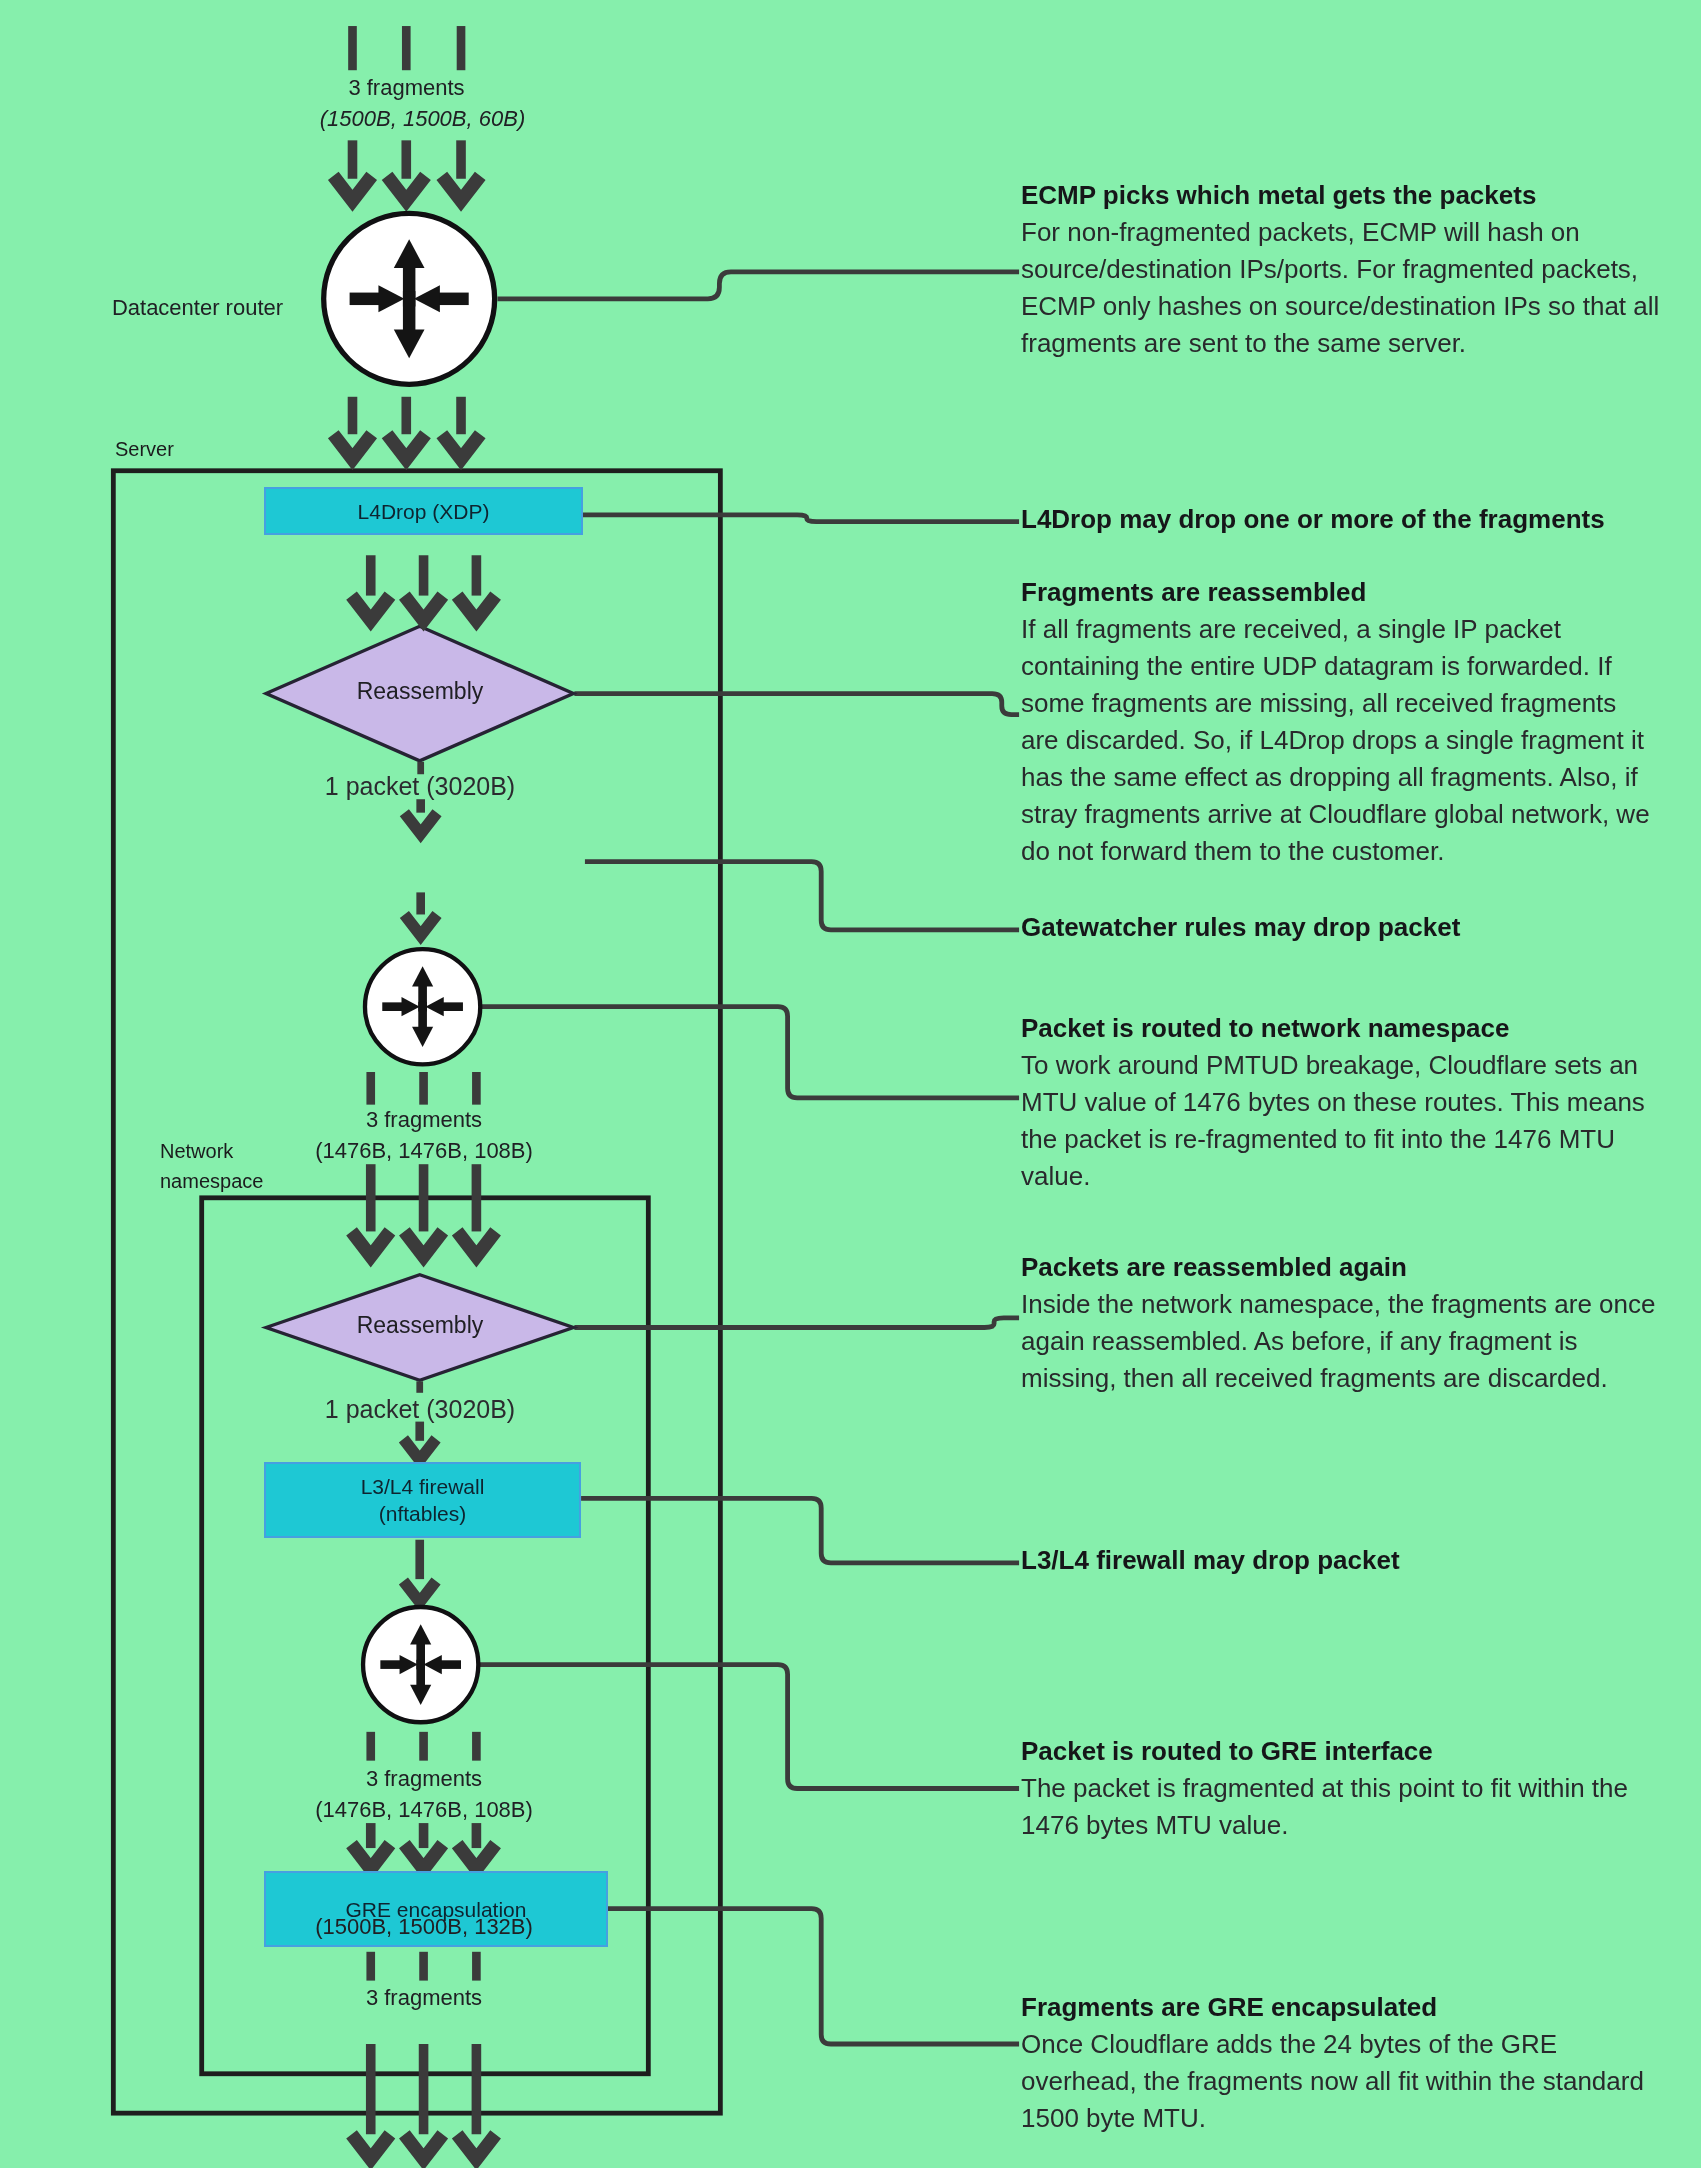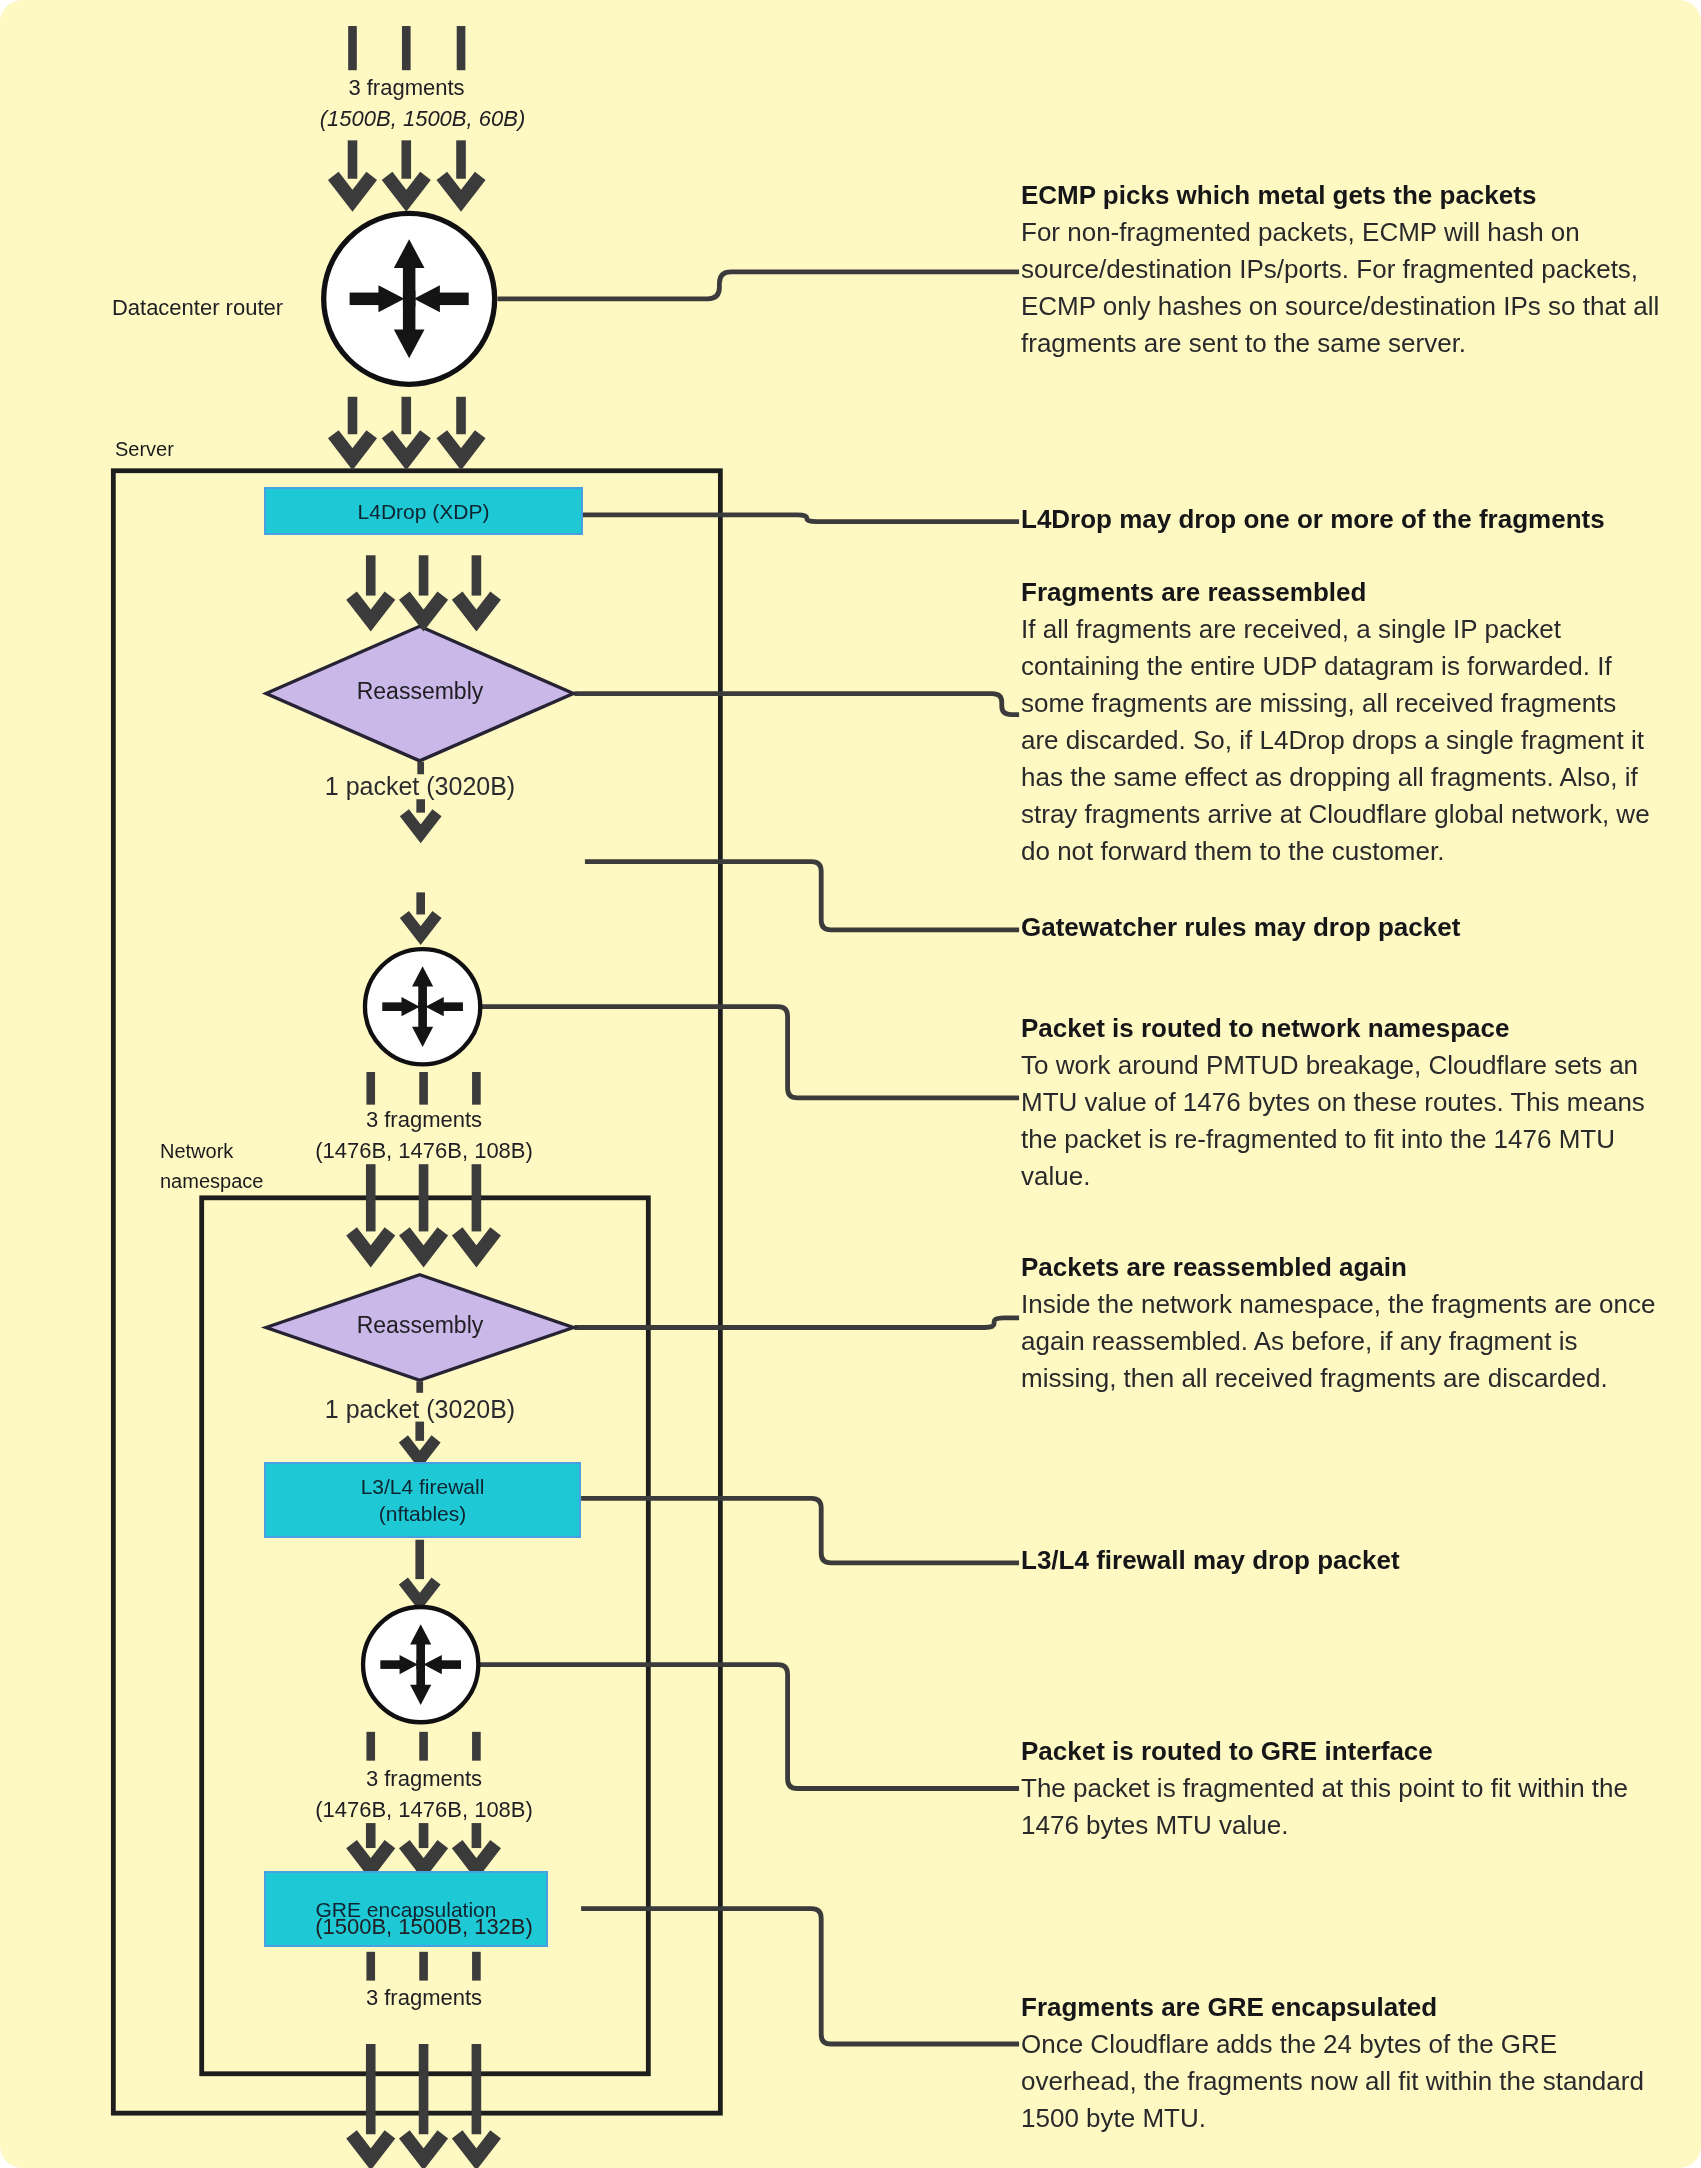--- a/index.html
+++ b/index.html
@@ -1,21 +1,21 @@
 <!DOCTYPE html>
 <html style="--node_fill: #1ec8d4; --node_border: #46a0e1; --diamond_fill: #c9b8e8; --line: #3b3b3b; --box_border: #1e1e1e; --text: #202024;"><head>
 <meta charset="utf-8">
 <style>
   :root{
     --node_fill:#1ec8d4; --node_border:#46a0e1; --diamond_fill:#c9b8e8;
     --line:#3b3b3b; --box_border:#1e1e1e; --text:#202024;
   }
   html,body{margin:0;padding:0;background:#fff;}
-  .canvas{position:relative;width:1701px;height:2168px;background:#fef9c3;overflow:hidden;
-          font-family:"Liberation Sans",sans-serif;border-radius:22px;}
+  .canvas{position:relative;width:1701px;height:2168px;background:#86efac;overflow:hidden;
+          font-family:"Liberation Sans",sans-serif;}
   .layer{position:absolute;left:0;top:0;z-index:1;}
   .txt{position:absolute;z-index:2;color:var(--text);}
   .center{text-align:center;}
   .cap{font-size:22px;line-height:30px;}
   .node{position:absolute;z-index:2;box-sizing:border-box;display:flex;flex-direction:column;
         align-items:center;justify-content:center;background:var(--node_fill);
         border:2.9px solid var(--node_border);color:#0e2430;font-size:21px;line-height:27px;text-align:center;}
   .diamond-label{font-size:23px;}
   .packet-label{font-size:25px;color:#2b2b2f;}
   .zone-label{font-size:20px;color:#1b1b1d;}
@@ -200,21 +200,21 @@
   <div class="txt packet-label center" style="left:276px;top:1395px;width:288px;">1 packet (3020B)</div>
 
   <div class="node" style="left:264px;top:1462px;width:317px;height:76px;">
     <span>L3/L4 firewall</span>
     <span>(nftables)</span>
   </div>
 
   <div class="txt cap center" style="left:280px;top:1764px;width:288px;">3 fragments</div>
   <div class="txt cap center" style="left:280px;top:1795px;width:288px;">(1476B, 1476B, 108B)</div>
 
-  <div class="node" style="left:264px;top:1871px;width:284px;height:76px;">
+  <div class="node" style="left:264px;top:1871px;width:344px;height:76px;">
     <span>GRE encapsulation</span>
   </div>
 
   <div class="txt cap center" style="left:280px;top:1983px;width:288px;">3 fragments</div>
   <div class="txt cap center" style="left:280px;top:1896px;width:288px;margin-top:16px;">(1500B, 1500B, 132B)</div>
 
   <div class="ann" style="top:177px;">
     <div class="ann-title">ECMP picks which metal gets the packets</div>
     <div class="ann-body">For non-fragmented packets, ECMP will hash on
 source/destination IPs/ports. For fragmented packets,

